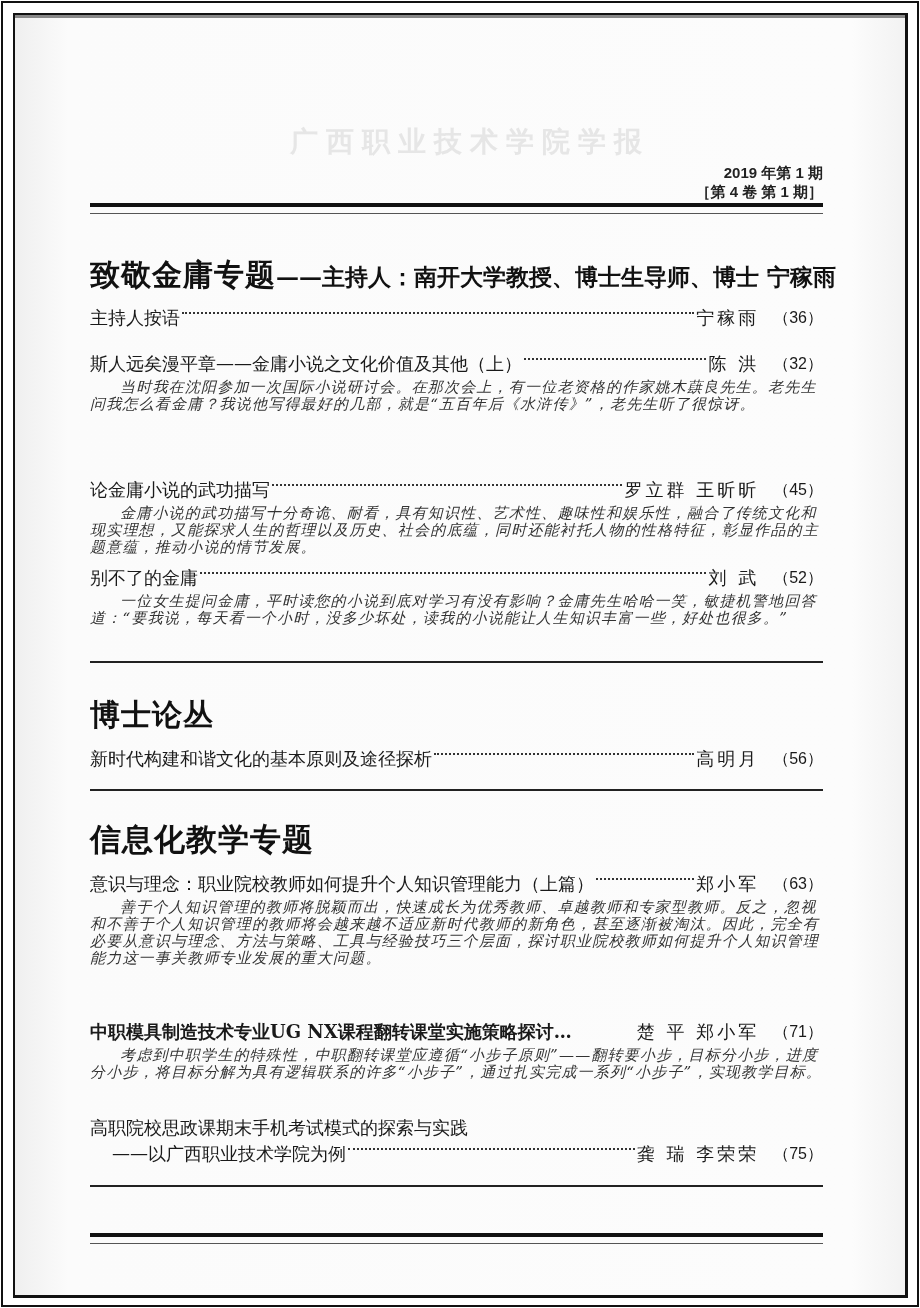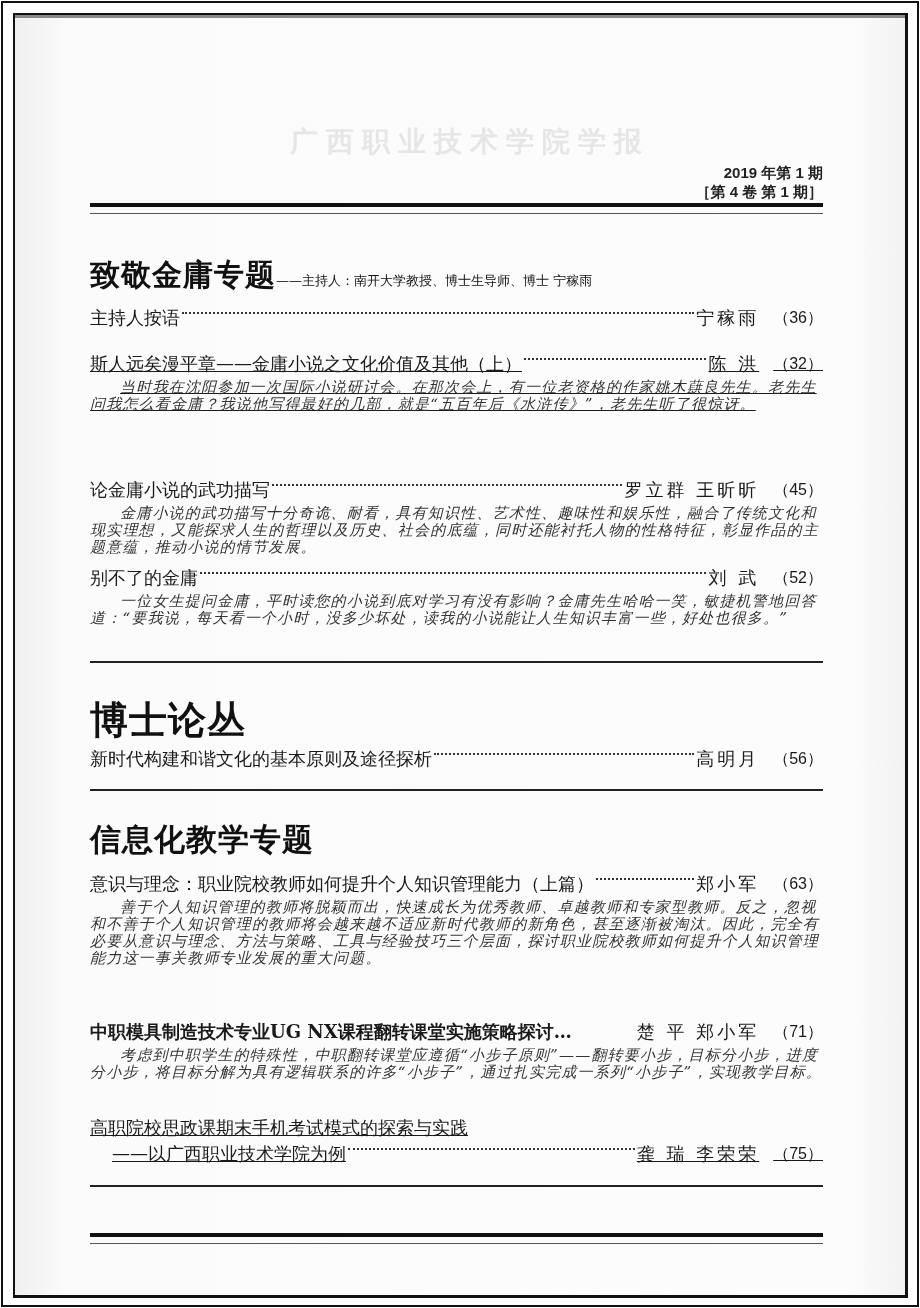--- a/index.html
+++ b/index.html
@@ -40,21 +40,21 @@
     }
     .rule-single {
       position: absolute; left: 0; width: 733px; height: 0;
       border-top: 2px solid #222;
     }
     .section-title {
       position: absolute; left: 0; font-weight: bold; color: #111;
       font-family: "DejaVu Serif", serif; letter-spacing: 1px;
     }
     .section-sub {
-      font-size: 13px; font-weight: normal; letter-spacing: 0;
+      font-size: 23px; font-weight: bold; letter-spacing: 0;
     }
     .entry { position: absolute; left: 0; width: 733px; }
     .entry-line {
       display: flex; align-items: center; font-size: 18px; line-height: 26px;
       white-space: nowrap;
     }
     .entry-title { flex: 0 0 auto; }
     .dots {
       flex: 1 1 auto; overflow: hidden; margin: 0 2px;
       border-bottom: 2px dotted #333; height: 0; position: relative; top: -5px;
@@ -92,21 +92,21 @@
 
     <div class="entry" style="top:290px;">
       <div class="entry-line">
         <span class="entry-title">主持人按语</span>
         <span class="dots"></span>
         <span class="author">宁稼雨</span>
         <span class="page-num">（36）</span>
       </div>
     </div>
 
-    <div class="entry" style="top:336px;text-decoration:underline;">
+    <div class="entry" style="top:336px;">
       <div class="entry-line">
         <span class="entry-title">斯人远矣漫平章——金庸小说之文化价值及其他（上）</span>
         <span class="dots"></span>
         <span class="author">陈  洪</span>
         <span class="page-num">（32）</span>
       </div>
       <div class="abstract">当时我在沈阳参加一次国际小说研讨会。在那次会上，有一位老资格的作家姚木蕻良先生。老先生问我怎么看金庸？我说他写得最好的几部，就是“五百年后《水浒传》”，老先生听了很惊讶。</div>
     </div>
 
     <div class="entry" style="top:430px;margin-top:32px;">
@@ -124,21 +124,21 @@
         <span class="entry-title">别不了的金庸</span>
         <span class="dots"></span>
         <span class="author">刘  武</span>
         <span class="page-num">（52）</span>
       </div>
       <div class="abstract">一位女生提问金庸，平时读您的小说到底对学习有没有影响？金庸先生哈哈一笑，敏捷机警地回答道：“要我说，每天看一个小时，没多少坏处，读我的小说能让人生知识丰富一些，好处也很多。”</div>
     </div>
 
     <div class="rule-single" style="top:646px;"></div>
 
-    <div class="section-title" style="top:680px; font-size:38px;">博士论丛</div>
+    <div class="section-title" style="top:680px; font-size:30px;">博士论丛</div>
     <div class="entry" style="top:731px;">
       <div class="entry-line">
         <span class="entry-title">新时代构建和谐文化的基本原则及途径探析</span>
         <span class="dots"></span>
         <span class="author">高明月</span>
         <span class="page-num">（56）</span>
       </div>
     </div>
 
     <div class="rule-single" style="top:774px;"></div>
@@ -158,21 +158,21 @@
     <div class="entry" style="top:1004px;">
       <div class="entry-line">
         <span class="entry-title" style="font-weight:bold;">中职模具制造技术专业UG NX课程翻转课堂实施策略探讨…</span>
         <span class="dots" style="border:none;"></span>
         <span class="author">楚  平  郑小军</span>
         <span class="page-num">（71）</span>
       </div>
       <div class="abstract">考虑到中职学生的特殊性，中职翻转课堂应遵循“小步子原则”——翻转要小步，目标分小步，进度分小步，将目标分解为具有逻辑联系的许多“小步子”，通过扎实完成一系列“小步子”，实现教学目标。</div>
     </div>
 
-    <div class="entry" style="top:1100px;text-decoration:underline;">
+    <div class="entry" style="top:1100px;">
       <div class="entry-line">
         <span class="entry-title">高职院校思政课期末手机考试模式的探索与实践</span>
       </div>
       <div class="entry-line subline">
         <span class="entry-title">——以广西职业技术学院为例</span>
         <span class="dots"></span>
         <span class="author">龚  瑞  李荣荣</span>
         <span class="page-num">（75）</span>
       </div>
     </div>

